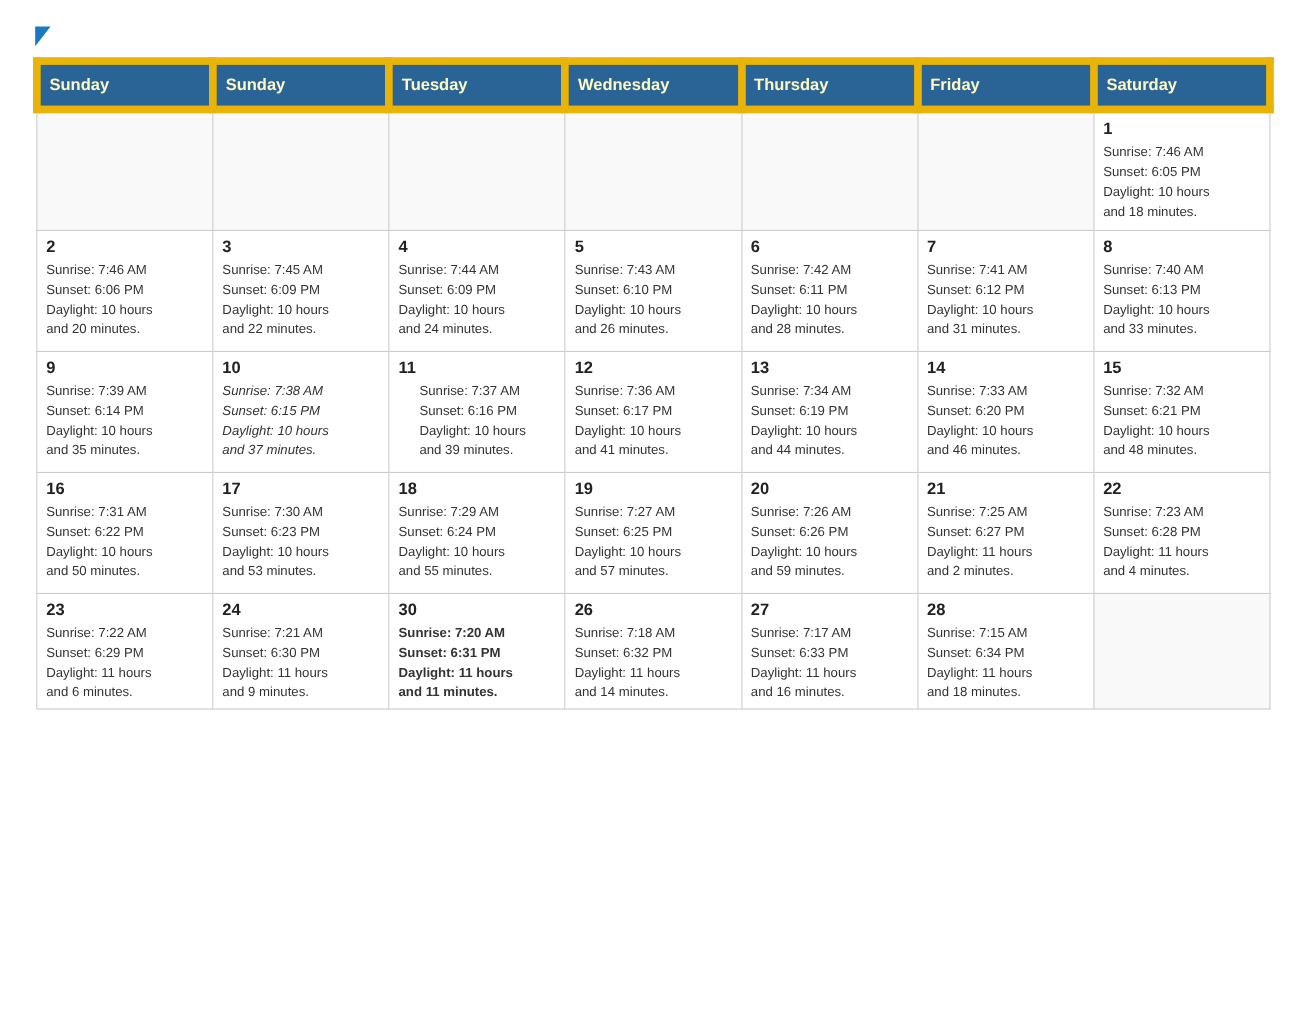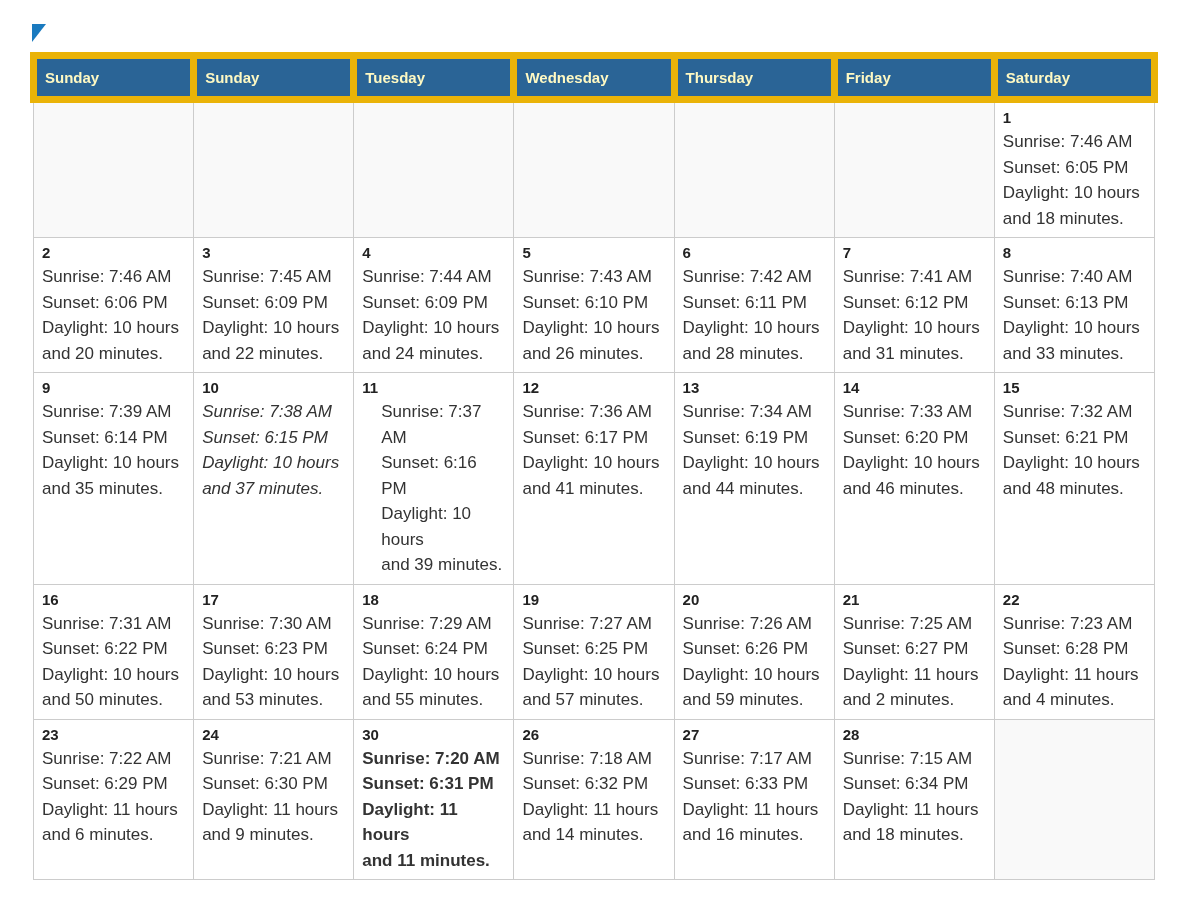--- a/index.html
+++ b/index.html
@@ -53,21 +53,21 @@
       color: #333;
     }
     .day-number {
       font-size: 15px;
       font-weight: bold;
       color: #222;
       display: block;
       margin-bottom: 3px;
     }
     .day-info {
-      font-size: 17px;
+      font-size: 12px;
       color: #333;
       line-height: 1.5;
     }
     tbody tr td.empty {
       background: #f9f9f9;
     }
     tbody tr:last-child td {
       height: 100px;
     }
     .logo-wrapper {

